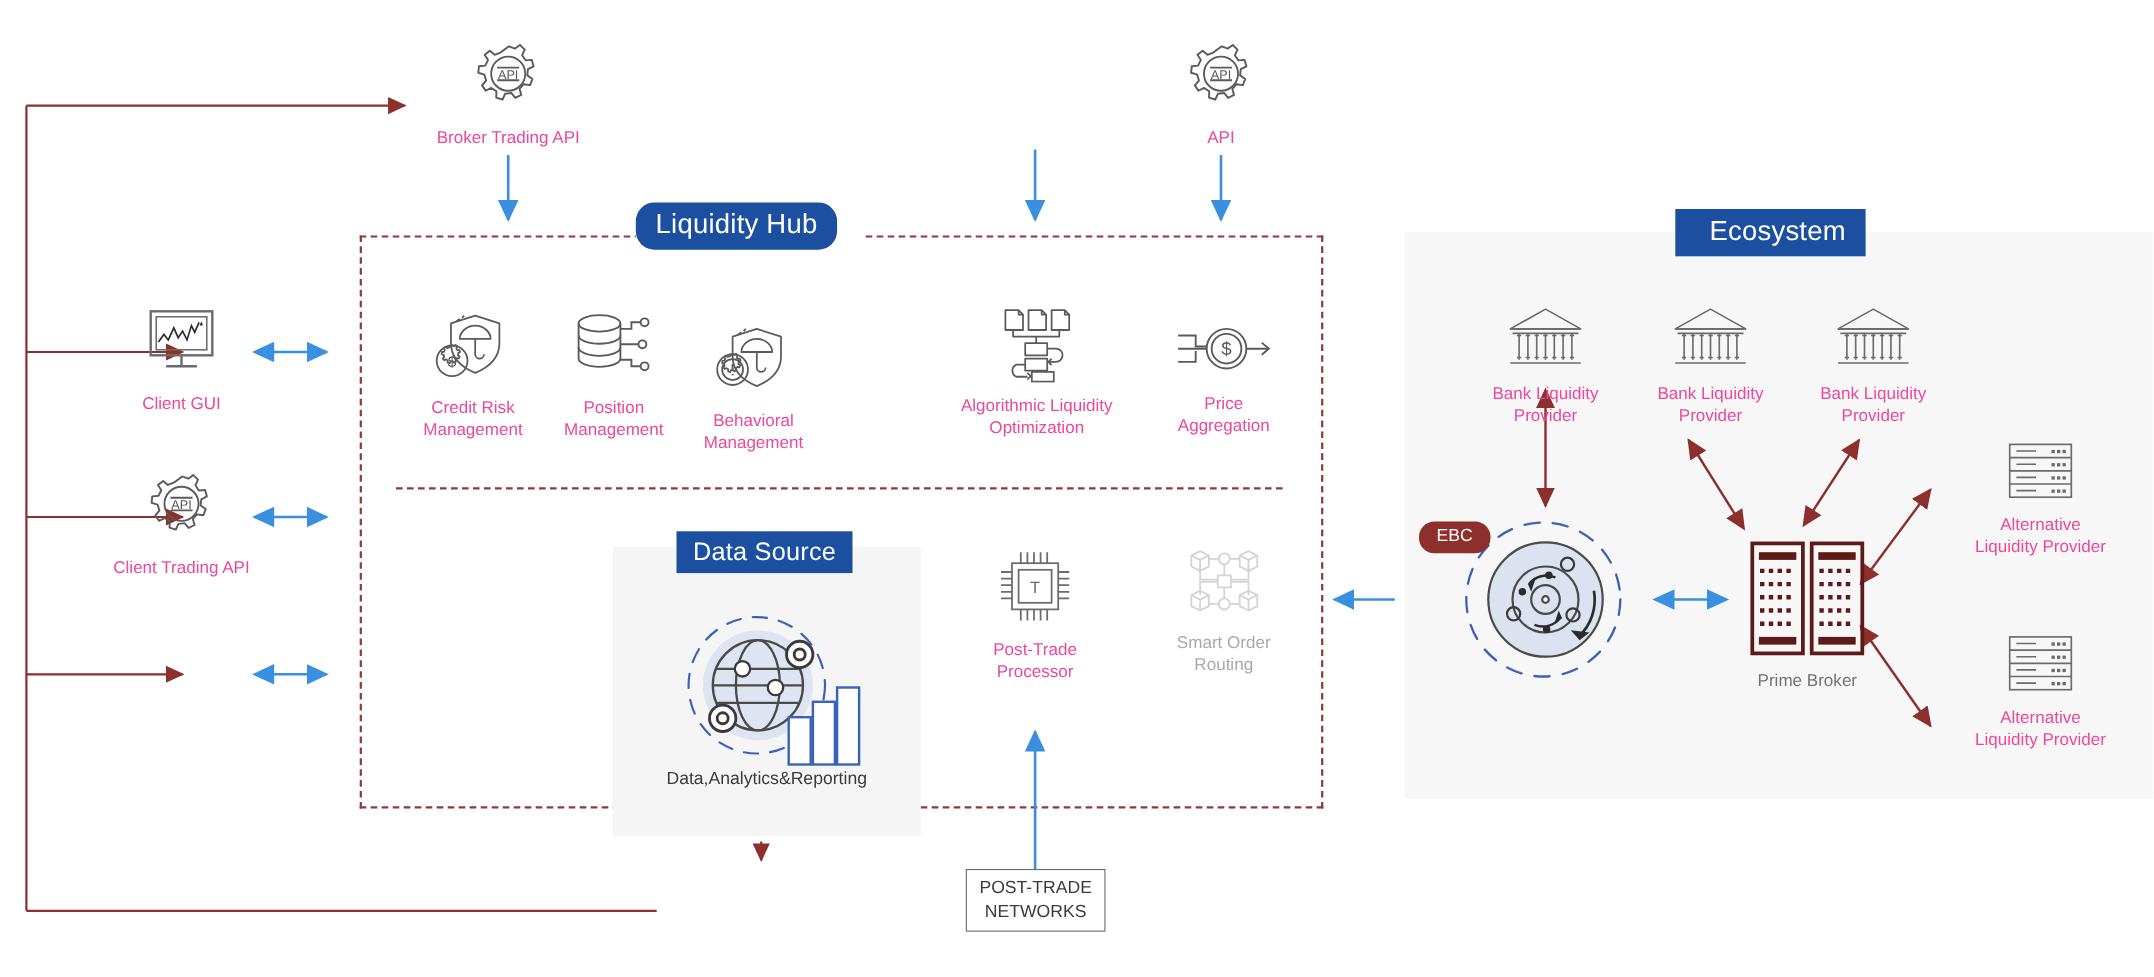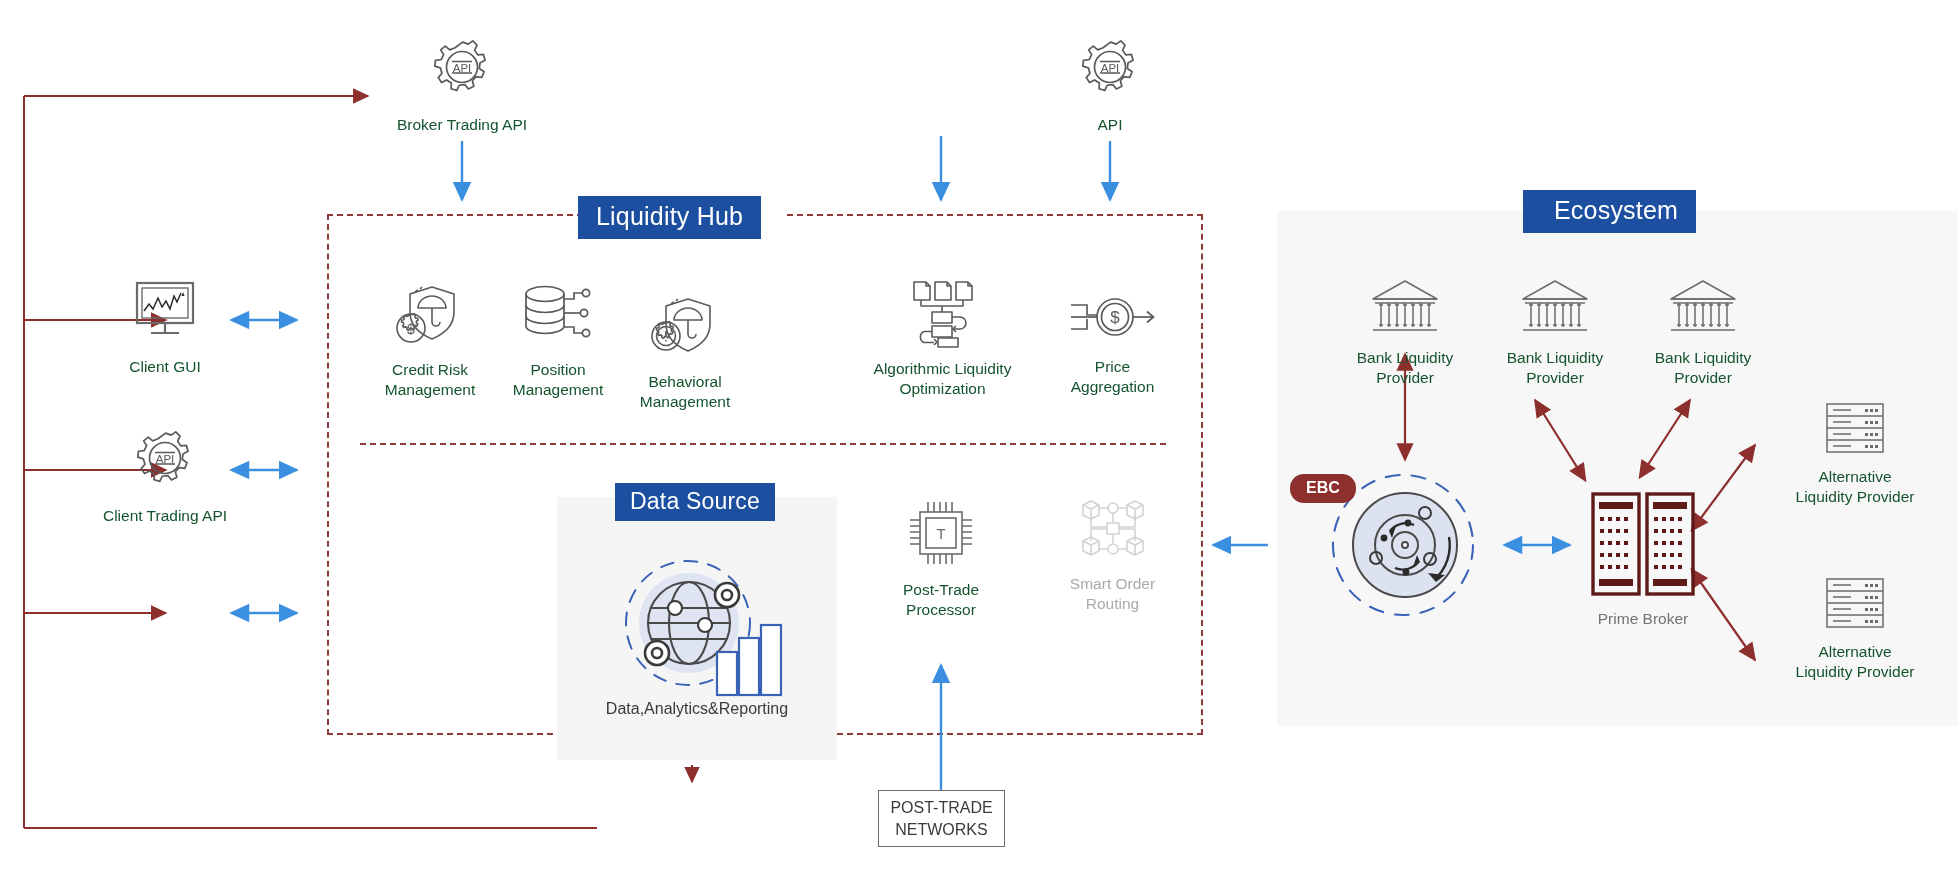--- a/index.html
+++ b/index.html
@@ -60,21 +60,21 @@
     z-index: 20;
   }
   .node .glyph {
     display: block;
     margin: 0 auto;
   }
   .node .cap {
     display: block;
     margin-top: 7px;
     font-size: 15.5px;
-    color: #14532d;
+    color: #ec4899;
     line-height: 1.3;
     white-space: pre-line;
   }
   .node .cap.dim { color: #a9a9a9; }
   .node .cap.dark { color: #737373; }
 
   
   .boxnode {
     position: absolute;
     border: 1.6px solid #6b6b6b;
@@ -93,21 +93,20 @@
   
   .pill {
     position: absolute;
     background: #8d2f2c;
     color: #ffffff;
     border-radius: 14px;
     font-size: 16px;
     padding: 5px 16px 6px 16px;
     z-index: 35;
     white-space: nowrap;
-    font-weight: bold;
   }
 
   
   .ds-card {
     position: absolute;
     background: #f5f5f6;
     z-index: 10;
   }
   .ds-cap {
     position: absolute;
@@ -182,21 +181,21 @@
 
     <path d="M1585,480 L1535,400" stroke="#8d2f2c" stroke-width="2.2" fill="none" marker-start="url(#redArrowRev)" marker-end="url(#redArrow)"></path>
 
     <path d="M1640,477 L1690,400" stroke="#8d2f2c" stroke-width="2.2" fill="none" marker-start="url(#redArrowRev)" marker-end="url(#redArrow)"></path>
 
     <path d="M1692,530 L1755,445" stroke="#8d2f2c" stroke-width="2.2" fill="none" marker-start="url(#redArrowRev)" marker-end="url(#redArrow)"></path>
 
     <path d="M1692,570 L1755,660" stroke="#8d2f2c" stroke-width="2.2" fill="none" marker-start="url(#redArrowRev)" marker-end="url(#redArrow)"></path>
   </svg>
 
-  <div class="chip" style="left:578px; top:196px;">Liquidity Hub</div>
+  <div class="chip" style="left:578px; top:184px;border-radius:17px;">Liquidity Hub</div>
   <div class="chip small" style="left:615px; top:483px;">Data Source</div>
   <div class="chip" style="left:1523px; top:190px;padding-left:31px;">Ecosystem</div>
 
   <div class="node" style="left:382px; top:34px; width:160px;">
     <span class="glyph">
       <svg width="64" height="70" viewBox="0 0 64 70">
         <g stroke="#5a5a5a" stroke-width="1.7" fill="none" stroke-linejoin="round">
           <path d="M32 5 l5.5 2 4.4-3.2 4.2 4.1-2.3 5 3 4.6 5.6-.4 1.6 5.7-5 2.6-.6 5.5 4.6 3.2-2.2 5.5-5.6-.8-3.7 4.1 1.5 5.4-5.3 2.6-3.6-4.3-5.5.7-2.3 5.1-5.6-1.7.2-5.6-4.6-3-5 2.5-3.2-4.8 3.6-4.3-1.6-5.3-5.4-1.6.6-5.8 5.6-.6 2.5-4.9-3-4.7 4.6-3.6 4.3 3.6 5.2-2z" transform="translate(0,3) scale(1.02)"></path>
           <circle cx="32" cy="33" r="15.5"></circle>
           <path d="M22 27.5 h20 M22 39 h20"></path>

